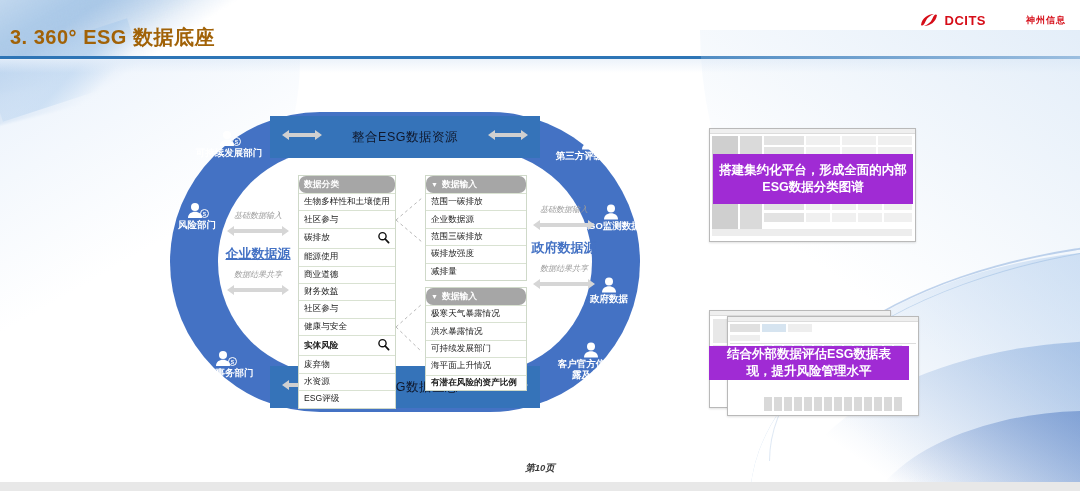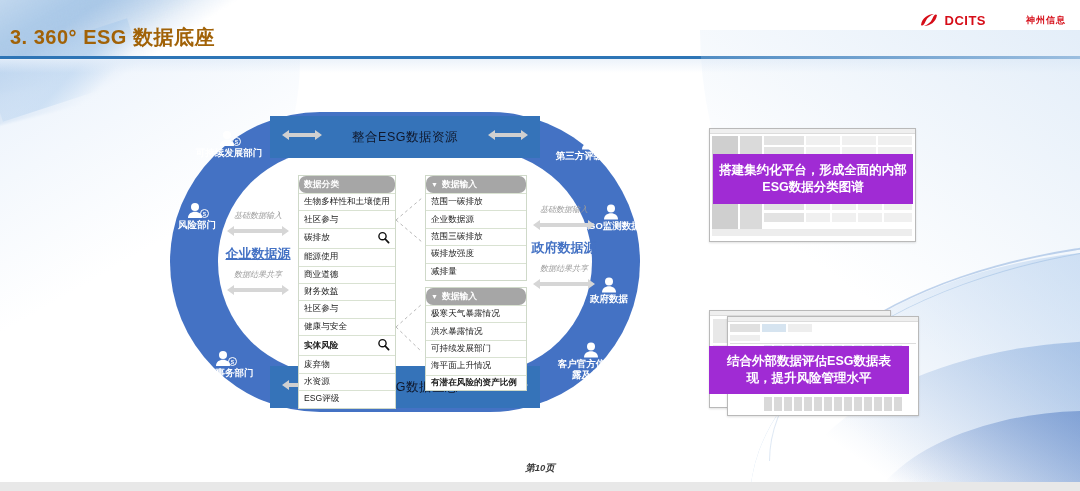--- a/index.html
+++ b/index.html
@@ -431,16 +431,16 @@
     <div class="cell" style="left:86px;top:80px;width:8px;height:14px;background:#d9d9d9;"></div>
     <div class="cell" style="left:96px;top:80px;width:8px;height:14px;background:#d9d9d9;"></div>
     <div class="cell" style="left:106px;top:80px;width:8px;height:14px;background:#d9d9d9;"></div>
     <div class="cell" style="left:116px;top:80px;width:8px;height:14px;background:#d9d9d9;"></div>
     <div class="cell" style="left:126px;top:80px;width:8px;height:14px;background:#d9d9d9;"></div>
     <div class="cell" style="left:136px;top:80px;width:8px;height:14px;background:#d9d9d9;"></div>
     <div class="cell" style="left:146px;top:80px;width:8px;height:14px;background:#d9d9d9;"></div>
     <div class="cell" style="left:156px;top:80px;width:8px;height:14px;background:#d9d9d9;"></div>
     <div class="cell" style="left:166px;top:80px;width:8px;height:14px;background:#d9d9d9;"></div>
   </div>
-  <div class="banner" style="left:0px;top:36px;width:200px;height:48px;">结合外部数据评估ESG数据表现，提升风险管理水平</div>
+  <div class="banner" style="left:0px;top:36px;width:200px;height:34px;">结合外部数据评估ESG数据表现，提升风险管理水平</div>
 </div>
 
 <div class="page-num">第10页</div>
 
 </body></html>

